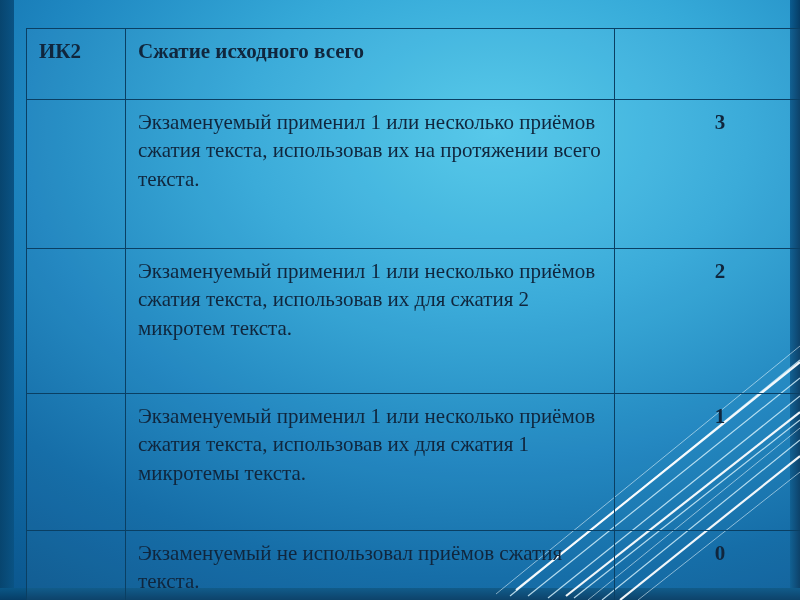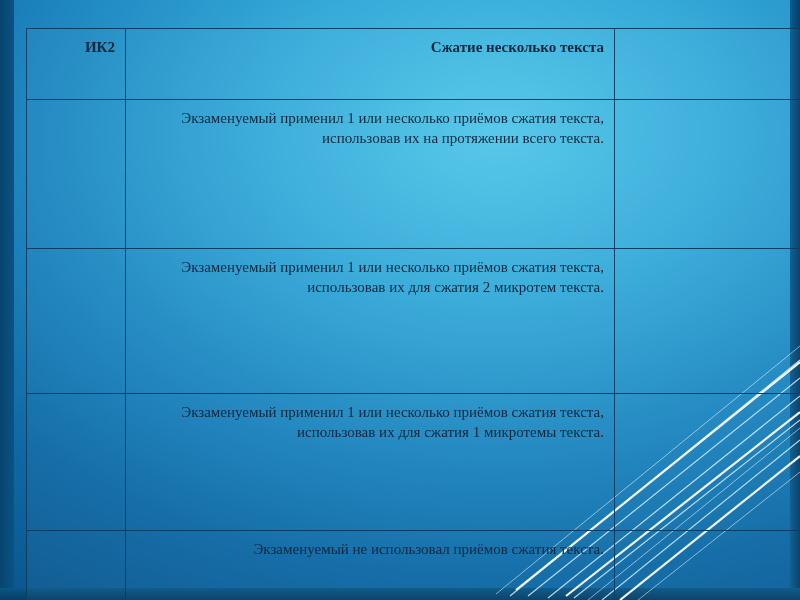--- a/index.html
+++ b/index.html
@@ -57,24 +57,23 @@
     top: 28px;
     width: 730px;
     border-collapse: collapse;
     table-layout: fixed;
   }
   table.score-table td {
     border: 1px solid #0a3f63;
     vertical-align: top;
     padding: 8px 10px 8px 12px;
     color: #10263d;
-    font-size: 15px;
+    font-size: 21px;
     line-height: 1.35;
     background: rgba(255,255,255,0.03);
-    text-align: right;
   }
   td.col-code {
     width: 76px;
     font-weight: bold;
     font-size: 16px;
     text-align: left;
     padding-left: 10px;
     color: #0d2236;
   }
   td.col-desc {
@@ -125,21 +124,21 @@
       <line x1="26" y1="294" x2="330" y2="46"></line>
       <line x1="118" y1="300" x2="330" y2="128"></line>
       <line x1="168" y1="300" x2="330" y2="172"></line>
     </g>
   </svg>
 
   <table class="score-table">
     <tbody>
       <tr class="header-row">
         <td class="col-code">ИК2</td>
-        <td class="col-desc">Сжатие несколько текста</td>
+        <td class="col-desc">Сжатие исходного всего</td>
         <td class="col-score"></td>
       </tr>
       <tr class="r1">
         <td class="col-code"></td>
         <td class="col-desc">Экзаменуемый применил 1 или несколько приёмов сжатия текста, использовав их на протяжении всего текста.</td>
         <td class="col-score">3</td>
       </tr>
       <tr class="r2">
         <td class="col-code"></td>
         <td class="col-desc">Экзаменуемый применил 1 или несколько приёмов сжатия текста, использовав их для сжатия 2 микротем текста.</td>

